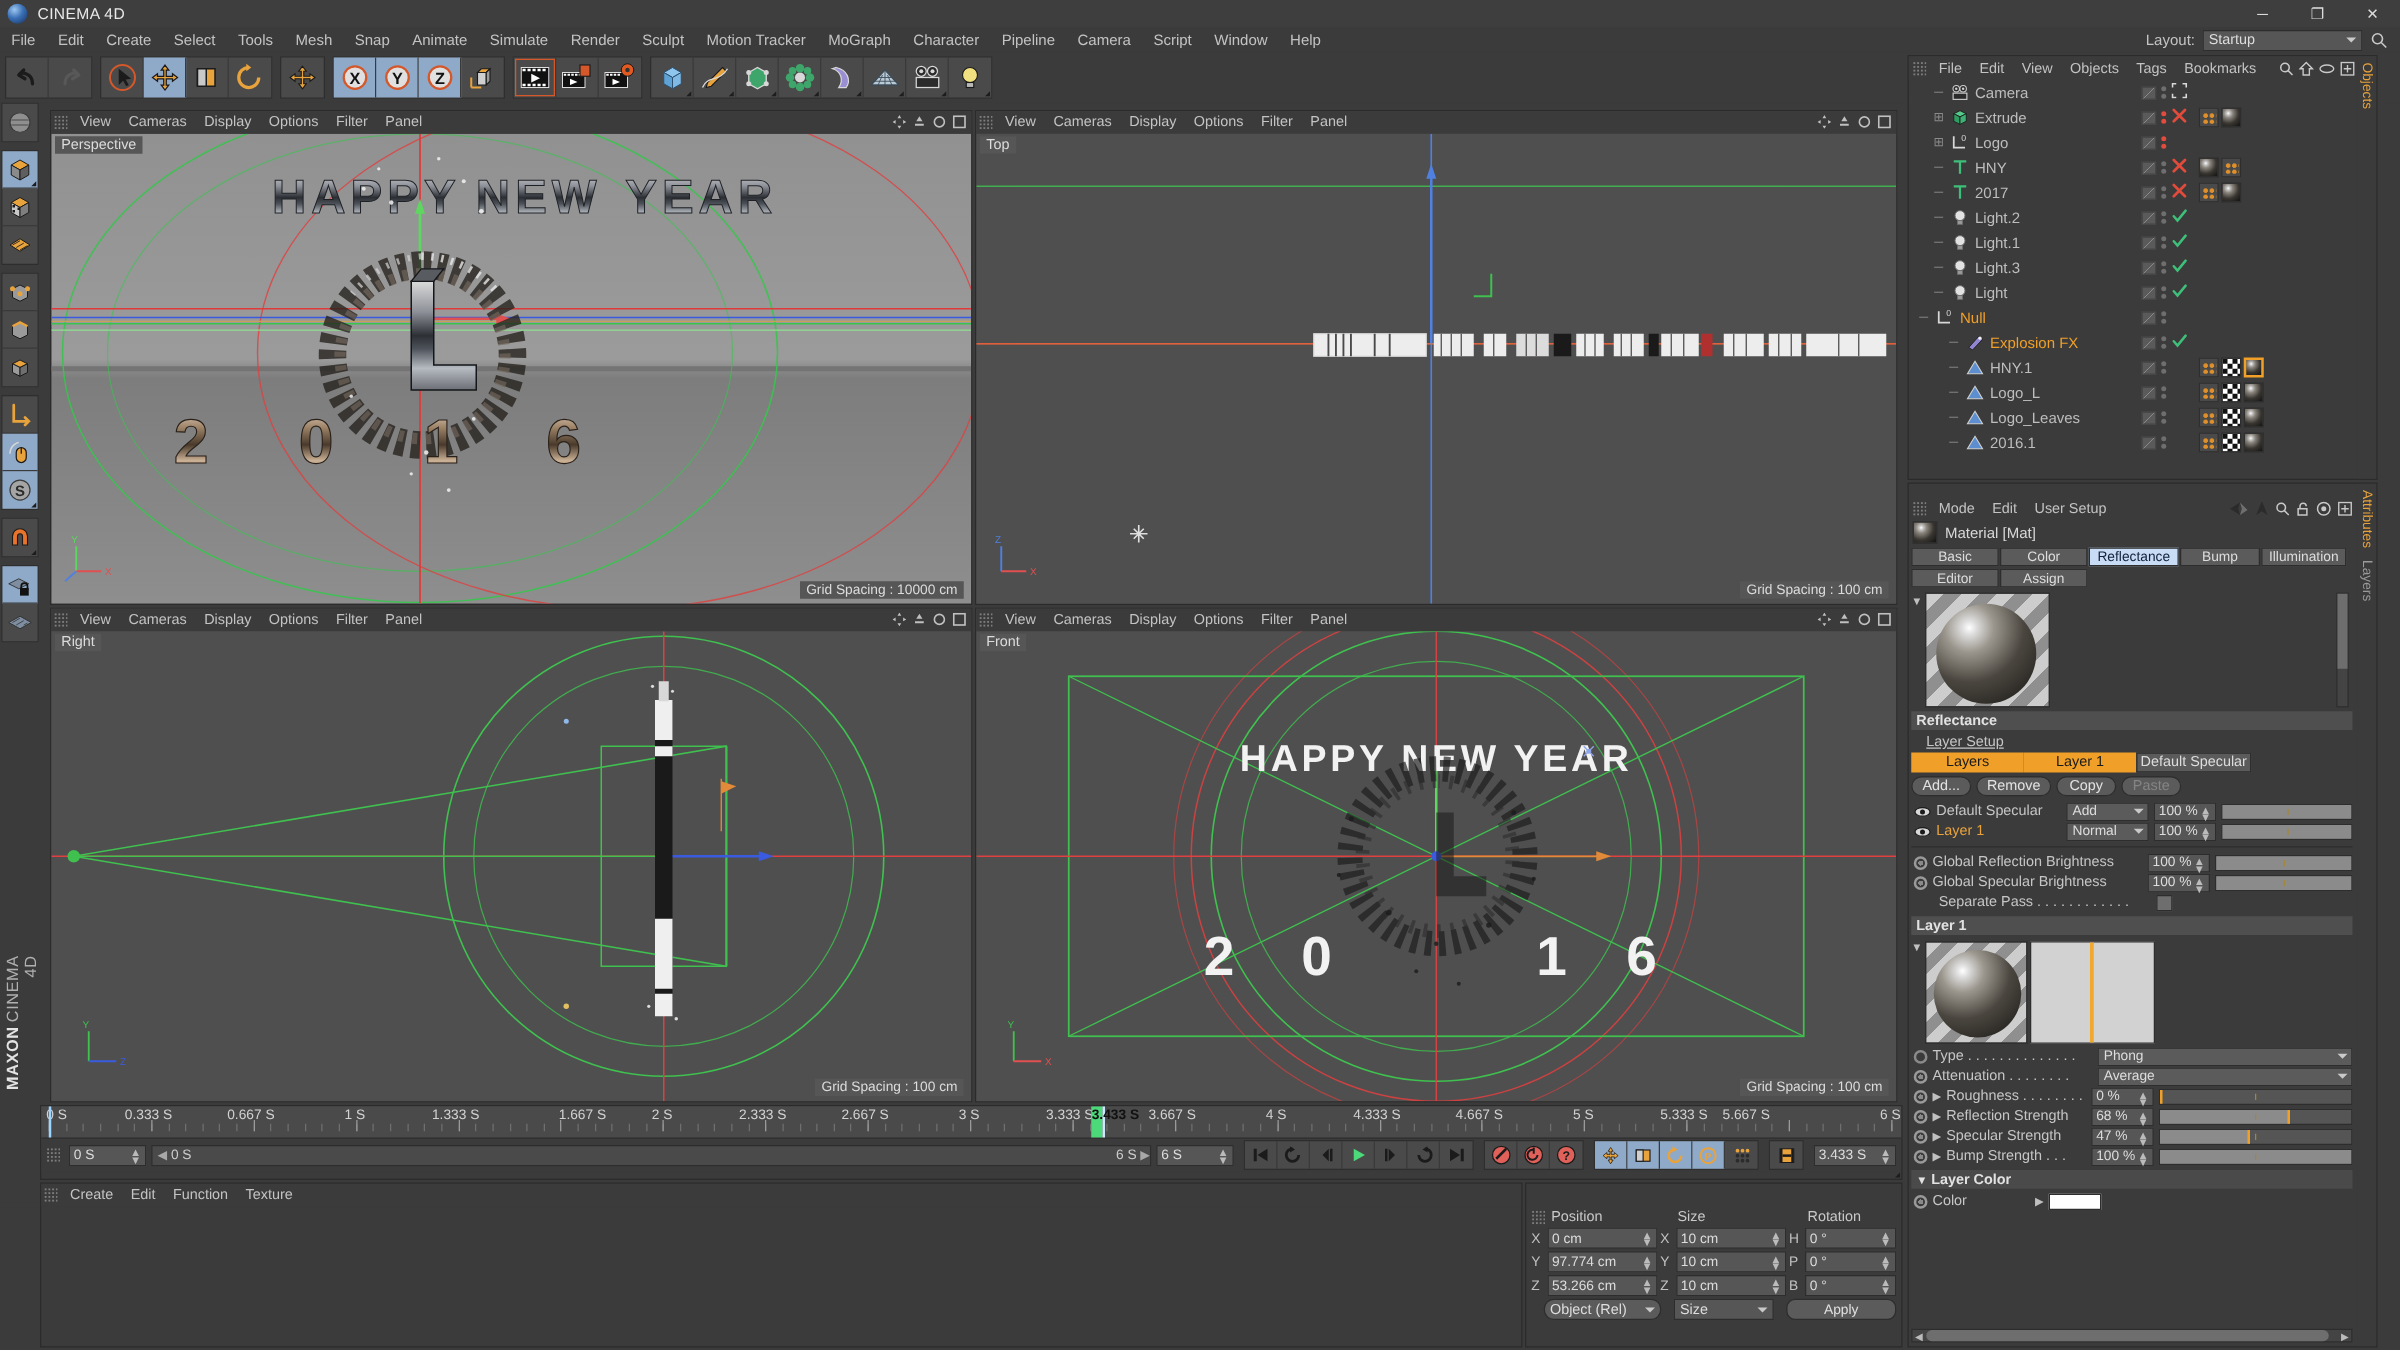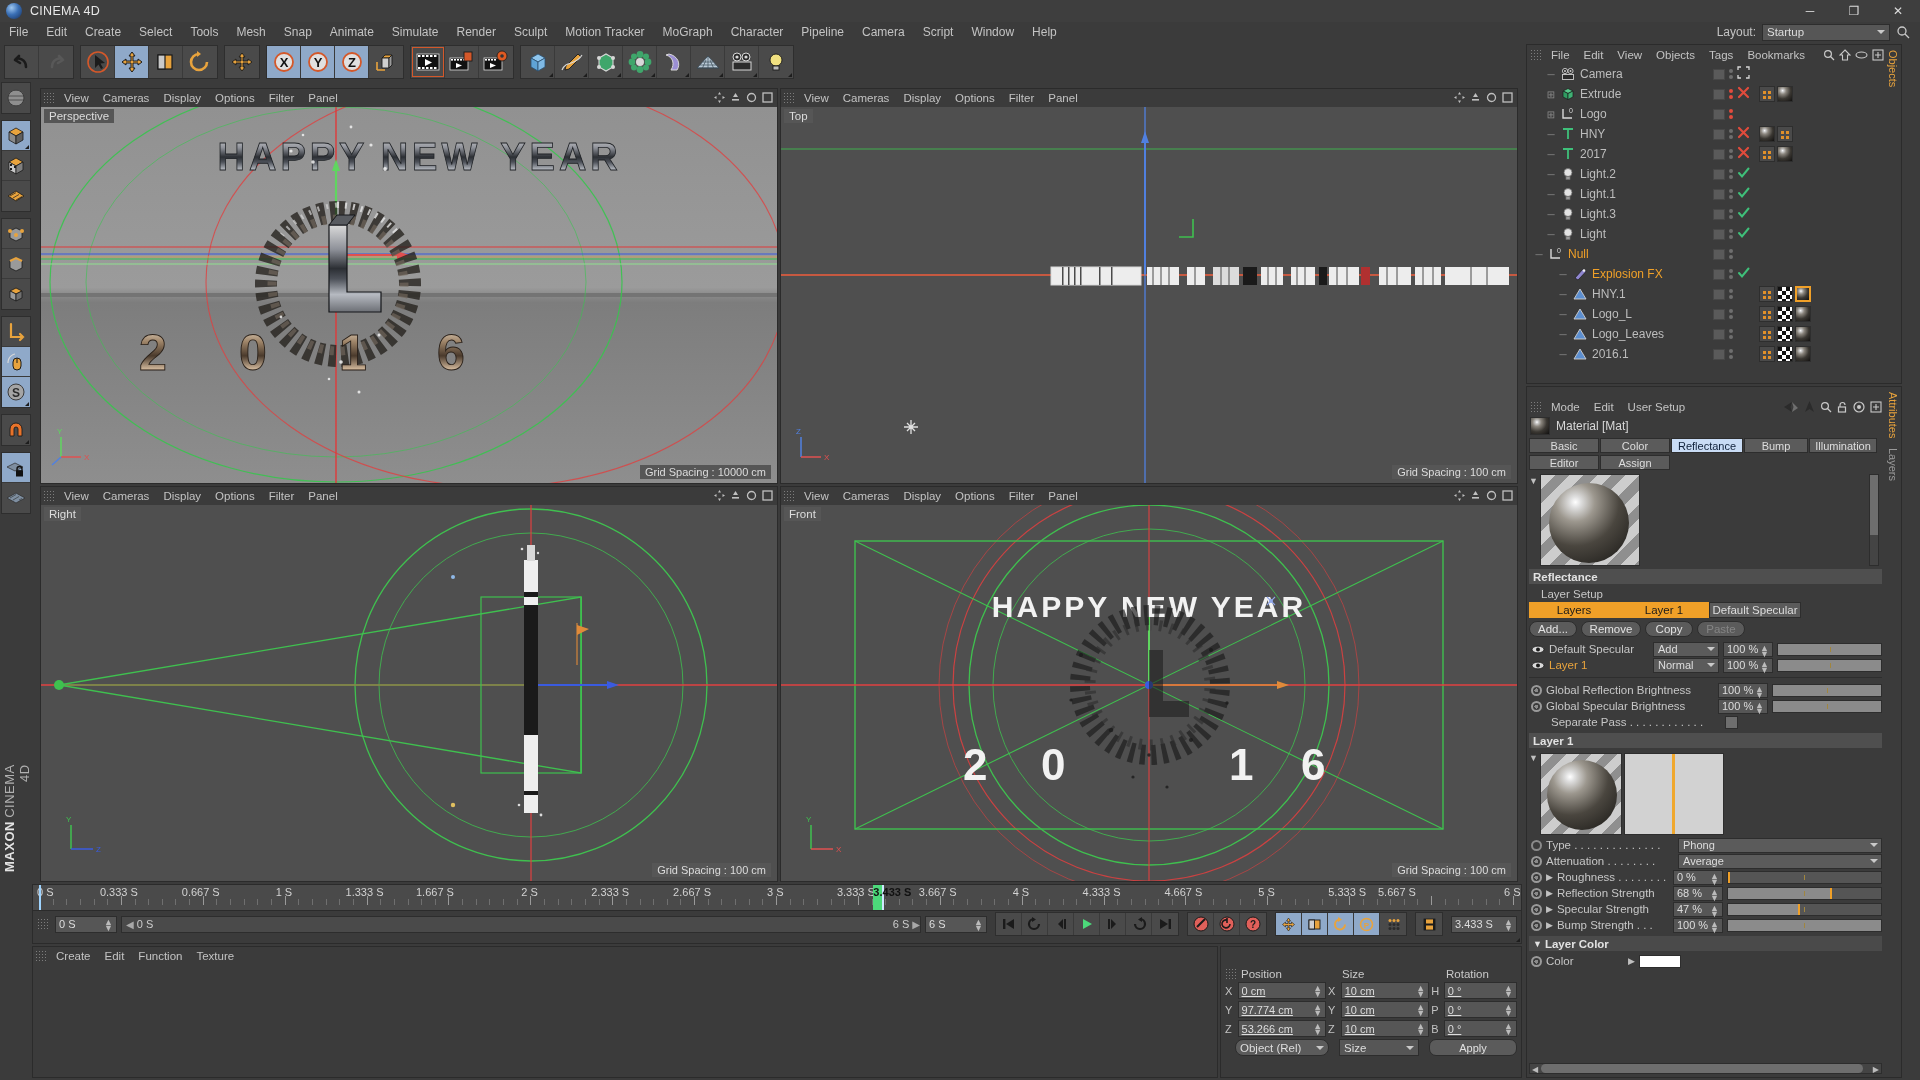--- a/index.html
+++ b/index.html
@@ -96,21 +96,21 @@
       background-size: 100% 100%, 100% 100%;
       border-radius:0; position:relative; overflow:hidden; }
   .mat-thumb .ball { position:absolute; left:4px; top:4px; width:34px; height:34px; border-radius:50%;
       background:radial-gradient(circle at 33% 26%, #ffffff 0%, #d3d3d3 8%, #8d8880 25%, #3e3b36 58%, #141312 100%); }
   .mat-name { background:#f0a028; color:#1a1a1a; font-size:10.5px; text-align:left; padding:0 2px; width:42px;}
 
   
   .coord-grid { position:absolute; left:4px; top:18px; right:4px; bottom:2px; }
   .coord-row { display:flex; align-items:center; height:17px; margin-bottom:2px; gap:2px; }
   .coord-ax { width:11px; font-size:11px; color:#c2c2c2; }
-  .coord-f { width:92px;text-decoration:underline; }
+  .coord-f { width:92px; }
   .coord-head { display:flex; height:17px; align-items:center; }
   .coord-h { font-size:11.5px; color:#c9c9c9; }
   .btnp { background:#5b5b5b; border:1px solid #2d2d2d; border-radius:7px; height:17px; font-size:11px;
           color:#e0e0e0; display:flex; align-items:center; justify-content:center; }
 
   
   .rpanel { position:absolute; background:#3b3b3b; border:1px solid #2b2b2b; }
   .om-head { height:19px; display:flex; align-items:center; background:#3b3b3b; }
   .om-rows { position:absolute; left:0; right:0; top:19px; bottom:0; overflow:hidden; }
   .om-row { height:20px; display:flex; align-items:center; position:relative; font-size:12px; }
@@ -1041,21 +1041,21 @@
         <div class="tl-lbl" style="left: 4px;">0 S</div>
         <div class="tl-tick major" style="left: 87.8889px;"></div>
         <div class="tl-lbl" style="left: 66.8889px;">0.333 S</div>
         <div class="tl-tick major" style="left: 169.778px;"></div>
         <div class="tl-lbl" style="left: 148.778px;">0.667 S</div>
         <div class="tl-tick major" style="left: 251.667px;"></div>
         <div class="tl-lbl" style="left: 242.667px;">1 S</div>
         <div class="tl-tick major" style="left: 333.556px;"></div>
         <div class="tl-lbl" style="left: 312.556px;">1.333 S</div>
         <div class="tl-tick major" style="left: 415.444px;"></div>
-        <div class="tl-lbl" style="left: 383px;">1.667 S</div>
+        <div class="tl-lbl" style="left: 414px;">1.667 S</div>
         <div class="tl-tick major" style="left: 497.333px;"></div>
         <div class="tl-lbl" style="left: 488.333px;">2 S</div>
         <div class="tl-tick major" style="left: 579.222px;"></div>
         <div class="tl-lbl" style="left: 558.222px;">2.333 S</div>
         <div class="tl-tick major" style="left: 661.111px;"></div>
         <div class="tl-lbl" style="left: 640.111px;">2.667 S</div>
         <div class="tl-tick major" style="left: 743px;"></div>
         <div class="tl-lbl" style="left: 734px;">3 S</div>
         <div class="tl-tick major" style="left: 824.889px;"></div>
         <div class="tl-lbl" style="left: 803.889px;">3.333 S</div>
@@ -1736,21 +1736,21 @@
         <span style="position:absolute;left:8px;top:8px;width:80px;height:80px;border-radius:50%;
               background:radial-gradient(circle at 33% 24%,#ffffff 0%,#dedede 7%,#9c978e 24%,#4a463f 54%,#171614 100%);"></span>
       </div>
       <div class="scrollv" style="position:static;width:10px;height:92px;margin-left:auto;margin-right:18px;">
         <div class="thumb" style="top:0;height:60px;position:relative;"></div>
       </div>
     </div>
 
     <div style="padding:0 19px 0 2px;">
       <div class="sechead">Reflectance</div>
-      <div class="prow" style="padding-left:12px;">Layer Setup</div>
+      <div class="prow" style="padding-left:12px;text-decoration:underline;">Layer Setup</div>
       <div class="bandsel">
         <div class="band or" style="width:90px">Layers</div>
         <div class="band or" style="width:90px">Layer 1</div>
         <div class="band gy" style="width:92px">Default Specular</div>
       </div>
       <div style="display:flex; gap:4px; margin-top:3px;">
         <div class="pbtn" style="width:48px">Add...</div>
         <div class="pbtn" style="width:60px">Remove</div>
         <div class="pbtn" style="width:48px">Copy</div>
         <div class="pbtn dis" style="width:48px">Paste</div>

